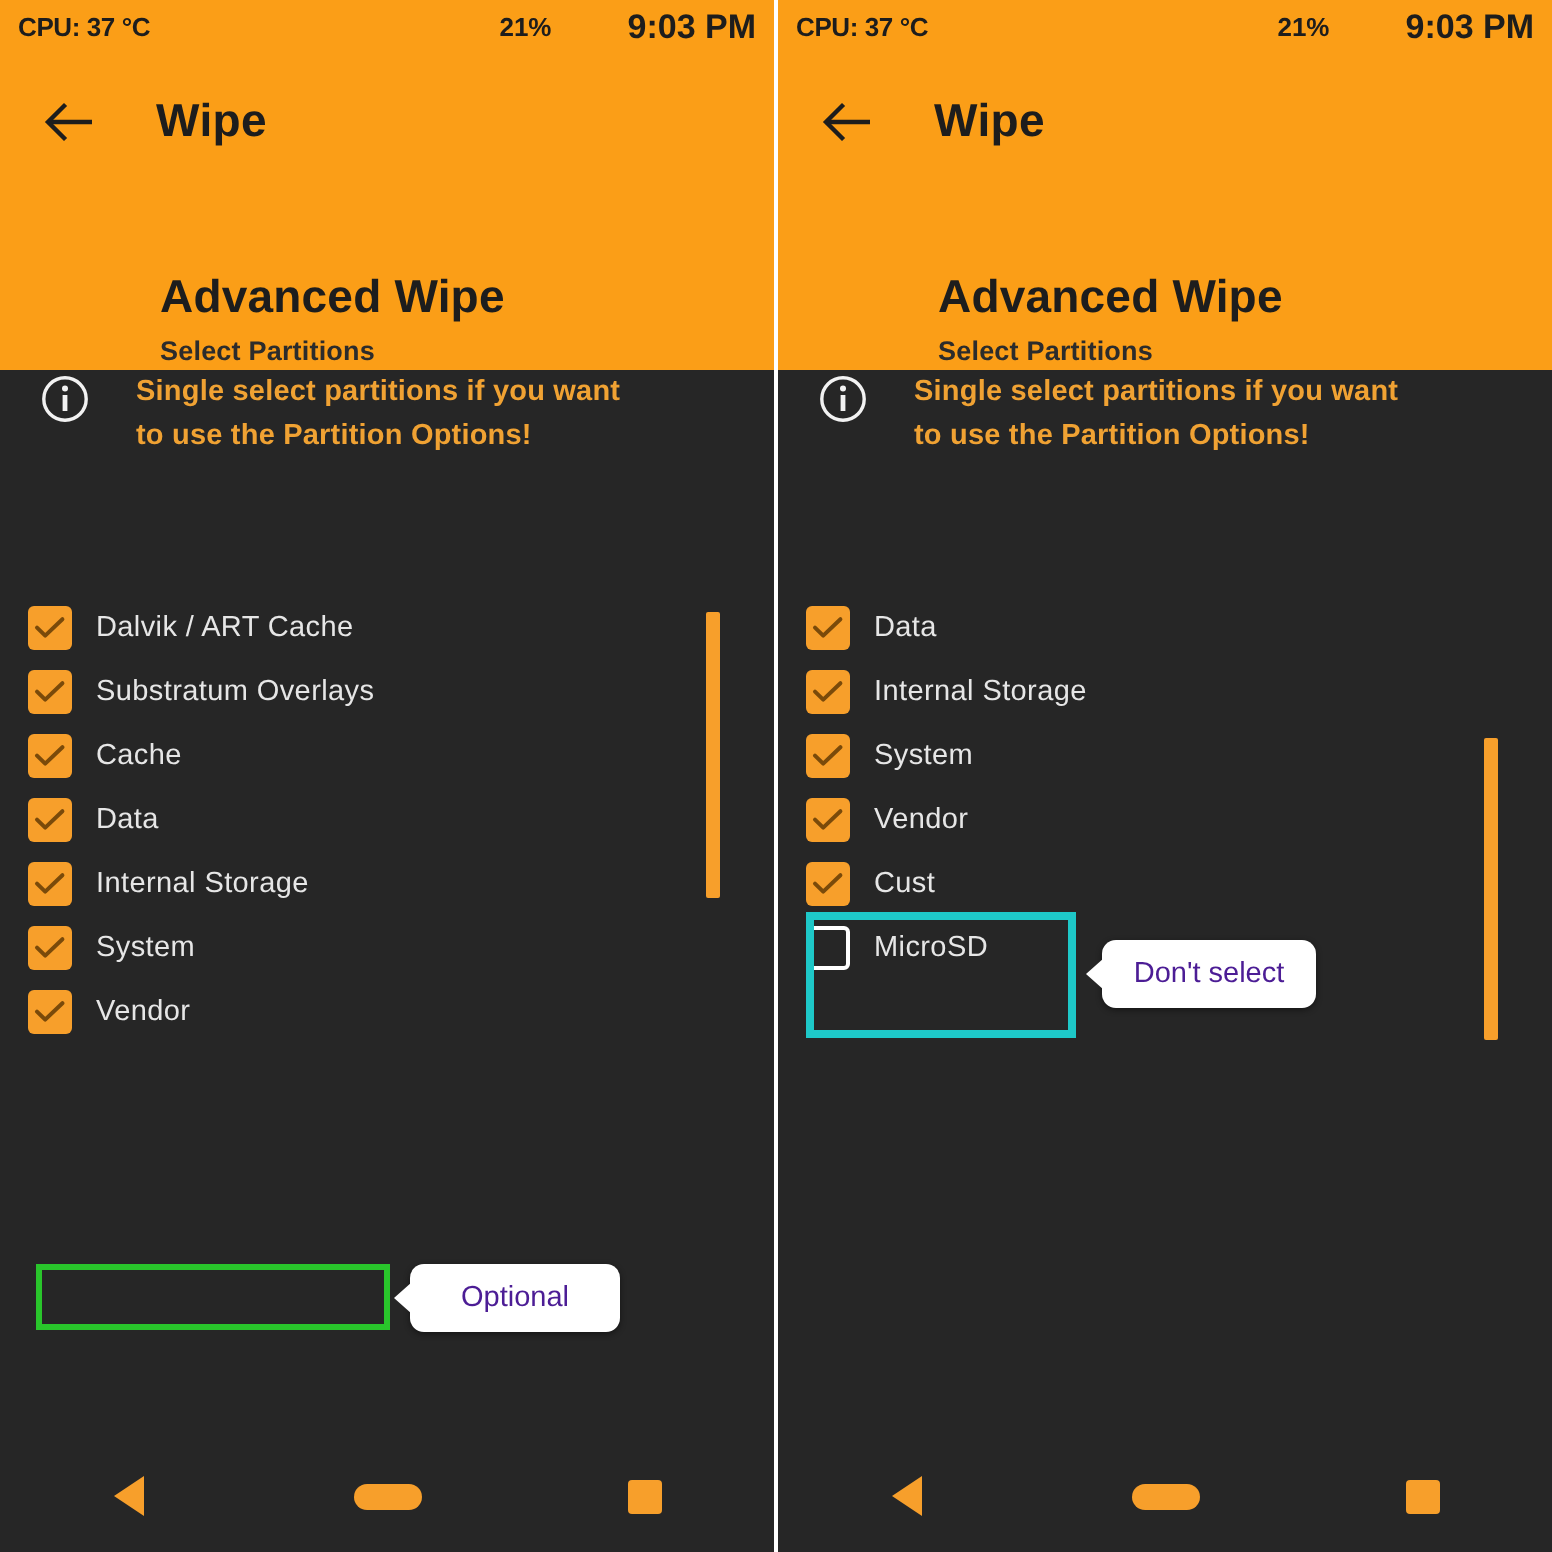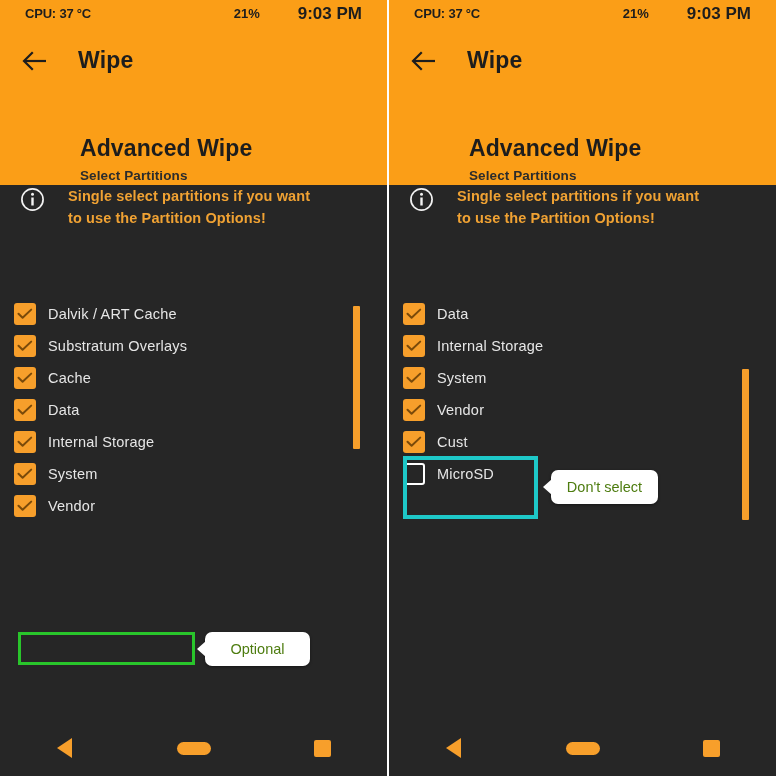--- a/index.html
+++ b/index.html
@@ -29,21 +29,21 @@
   .panel.left { width: 387px; }
   .panel.right { width: 387px; margin-left: 2px; }
 
   
   .statusbar {
     height: 27px;
     background: #fb9e17;
     display: flex;
     align-items: center;
     position: relative;
-    padding: 0 25px;
+    padding: 0 9px;
     box-sizing: border-box;
   }
   .statusbar .cpu {
     font-size: 13px;
     font-weight: bold;
     color: #1d1d1d;
     letter-spacing: -0.2px;
   }
   .statusbar .spacer { flex: 1; }
   .statusbar .battery {
@@ -196,21 +196,21 @@
 
   
   .callout {
     position: absolute;
     background: #ffffff;
     border-radius: 7px;
     height: 34px;
     display: flex;
     align-items: center;
     justify-content: center;
-    color: #4d7c0f;
+    color: #4c1d95;
     font-size: 14.5px;
     z-index: 4;
     box-shadow: 0 1px 3px rgba(0,0,0,0.45);
   }
   .callout .tail {
     position: absolute;
     left: -8px;
     top: 50%;
     margin-top: -8px;
     width: 0;

